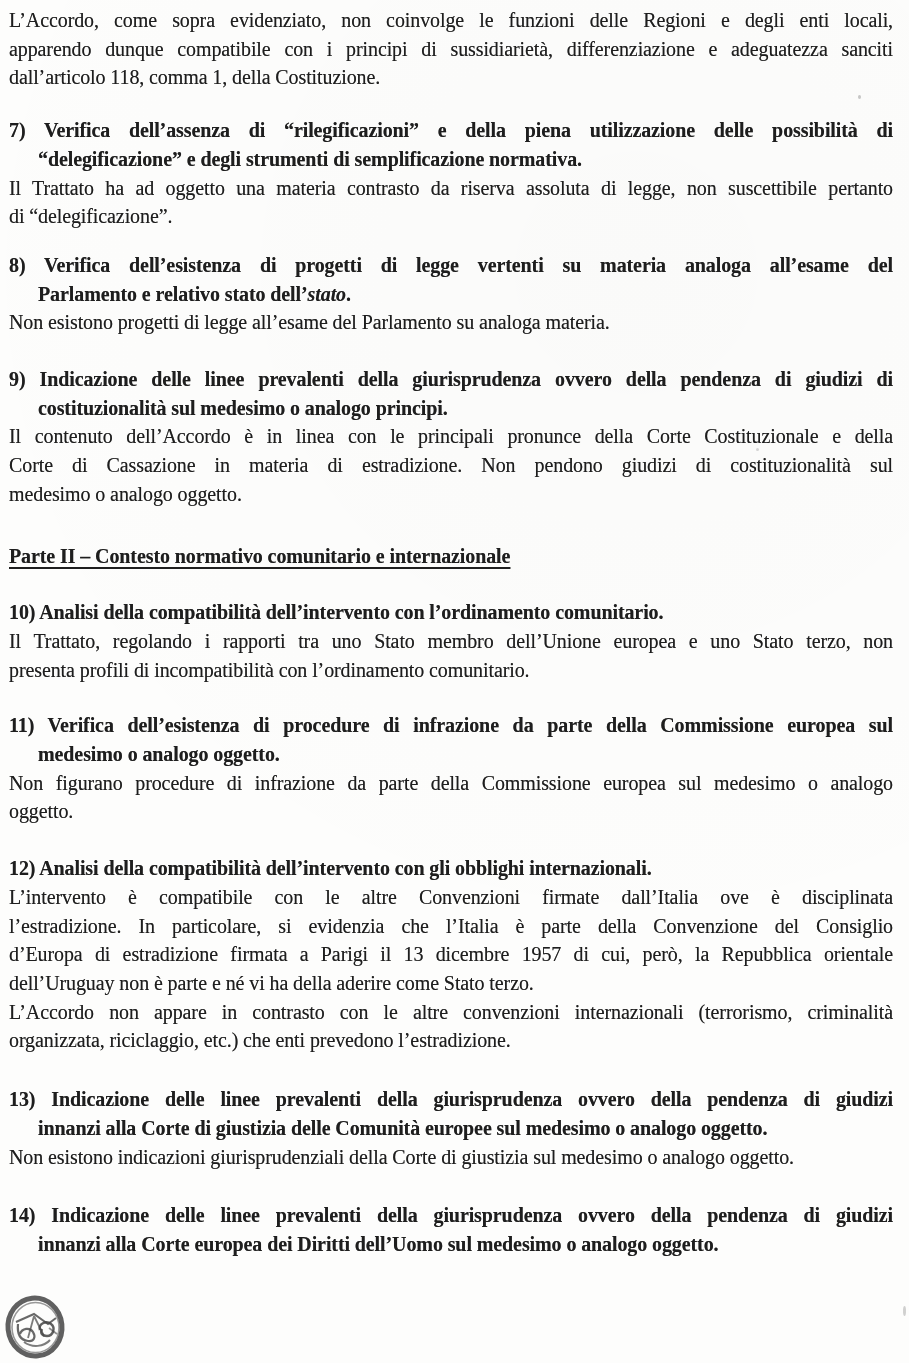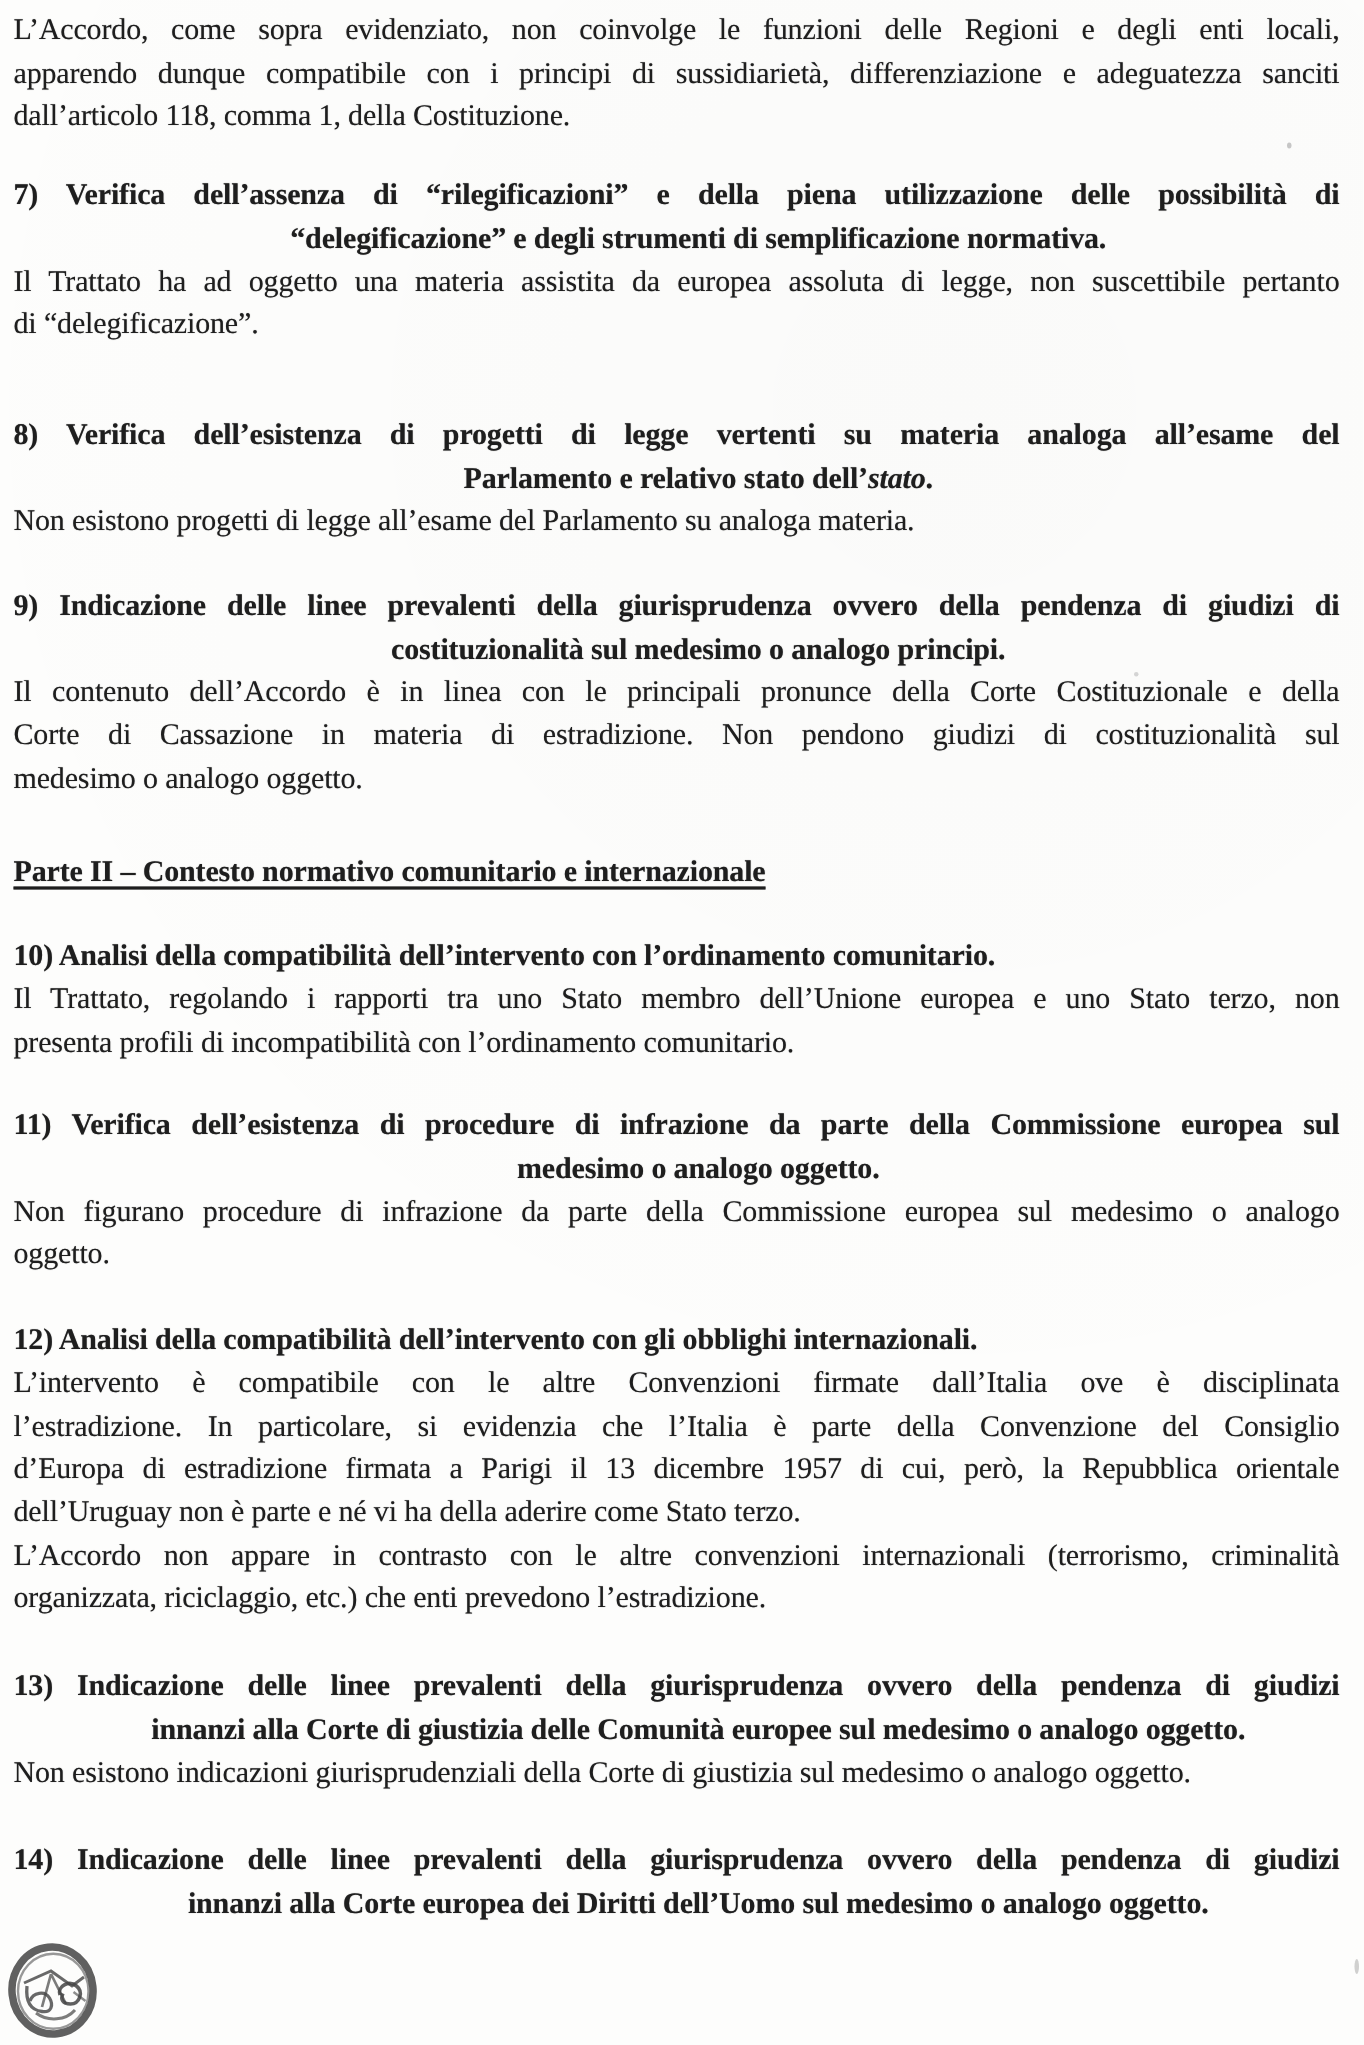--- a/index.html
+++ b/index.html
@@ -30,32 +30,32 @@
     line-height: 28.7px;
     white-space: nowrap;
     text-align: left;
   }
   .j {               
     white-space: normal;
     text-align: justify;
     text-align-last: justify;
   }
   .h .ln { font-weight: bold; }
-  .cont { padding-left: 29px; text-align: center; }
+  .cont { padding-left: 29px; }
   .sec .ln {
     font-weight: bold;
     text-decoration: underline;
     text-underline-offset: 4px;
     text-decoration-thickness: 2px;
   }
   .m24 { margin-top: 24px; }
   .m27 { margin-top: 27px; }
   .m28 { margin-top: 28px; }
   .m30 { margin-top: 30px; }
-  .m32 { margin-top: 45px; }
+  .m32 { margin-top: 20px; }
   .m33 { margin-top: 33px; }
   .stamp {
     position: absolute;
     left: 4px; top: 1294px;
     width: 64px; height: 68px;
     opacity: 0.88;
   }
   .speck { position: absolute; background: #9a9a9a; border-radius: 50%; }
   .speck1 { left: 858px; top: 95px;  width: 3px; height: 4px; opacity: .55; }
   .speck2 { left: 903px; top: 1306px; width: 3px; height: 10px; opacity: .45; }
@@ -72,21 +72,21 @@
       <div class="ln j">apparendo dunque compatibile con i principi di sussidiarietà, differenziazione e adeguatezza sanciti</div>
       <div class="ln">dall’articolo 118, comma 1, della Costituzione.</div>
     </section>
 
     <section class="blk h m24">
       <div class="ln j">7) Verifica dell’assenza di “rilegificazioni” e della piena utilizzazione delle possibilità di</div>
       <div class="ln cont">“delegificazione” e degli strumenti di semplificazione normativa.</div>
     </section>
 
     <section class="blk p">
-      <div class="ln j">Il Trattato ha ad oggetto una materia assistita da europea assoluta di legge, non suscettibile pertanto</div>
+      <div class="ln j">Il Trattato ha ad oggetto una materia contrasto da riserva assoluta di legge, non suscettibile pertanto</div>
       <div class="ln">di “delegificazione”.</div>
     </section>
 
     <section class="blk h m32">
       <div class="ln j">8) Verifica dell’esistenza di progetti di legge vertenti su materia analoga all’esame del</div>
       <div class="ln cont"><span>Parlamento e relativo stato dell’</span><span style="font-style: italic;">stato</span><span>.</span></div>
     </section>
 
     <section class="blk p">
       <div class="ln">Non esistono progetti di legge all’esame del Parlamento su analoga materia.</div>

